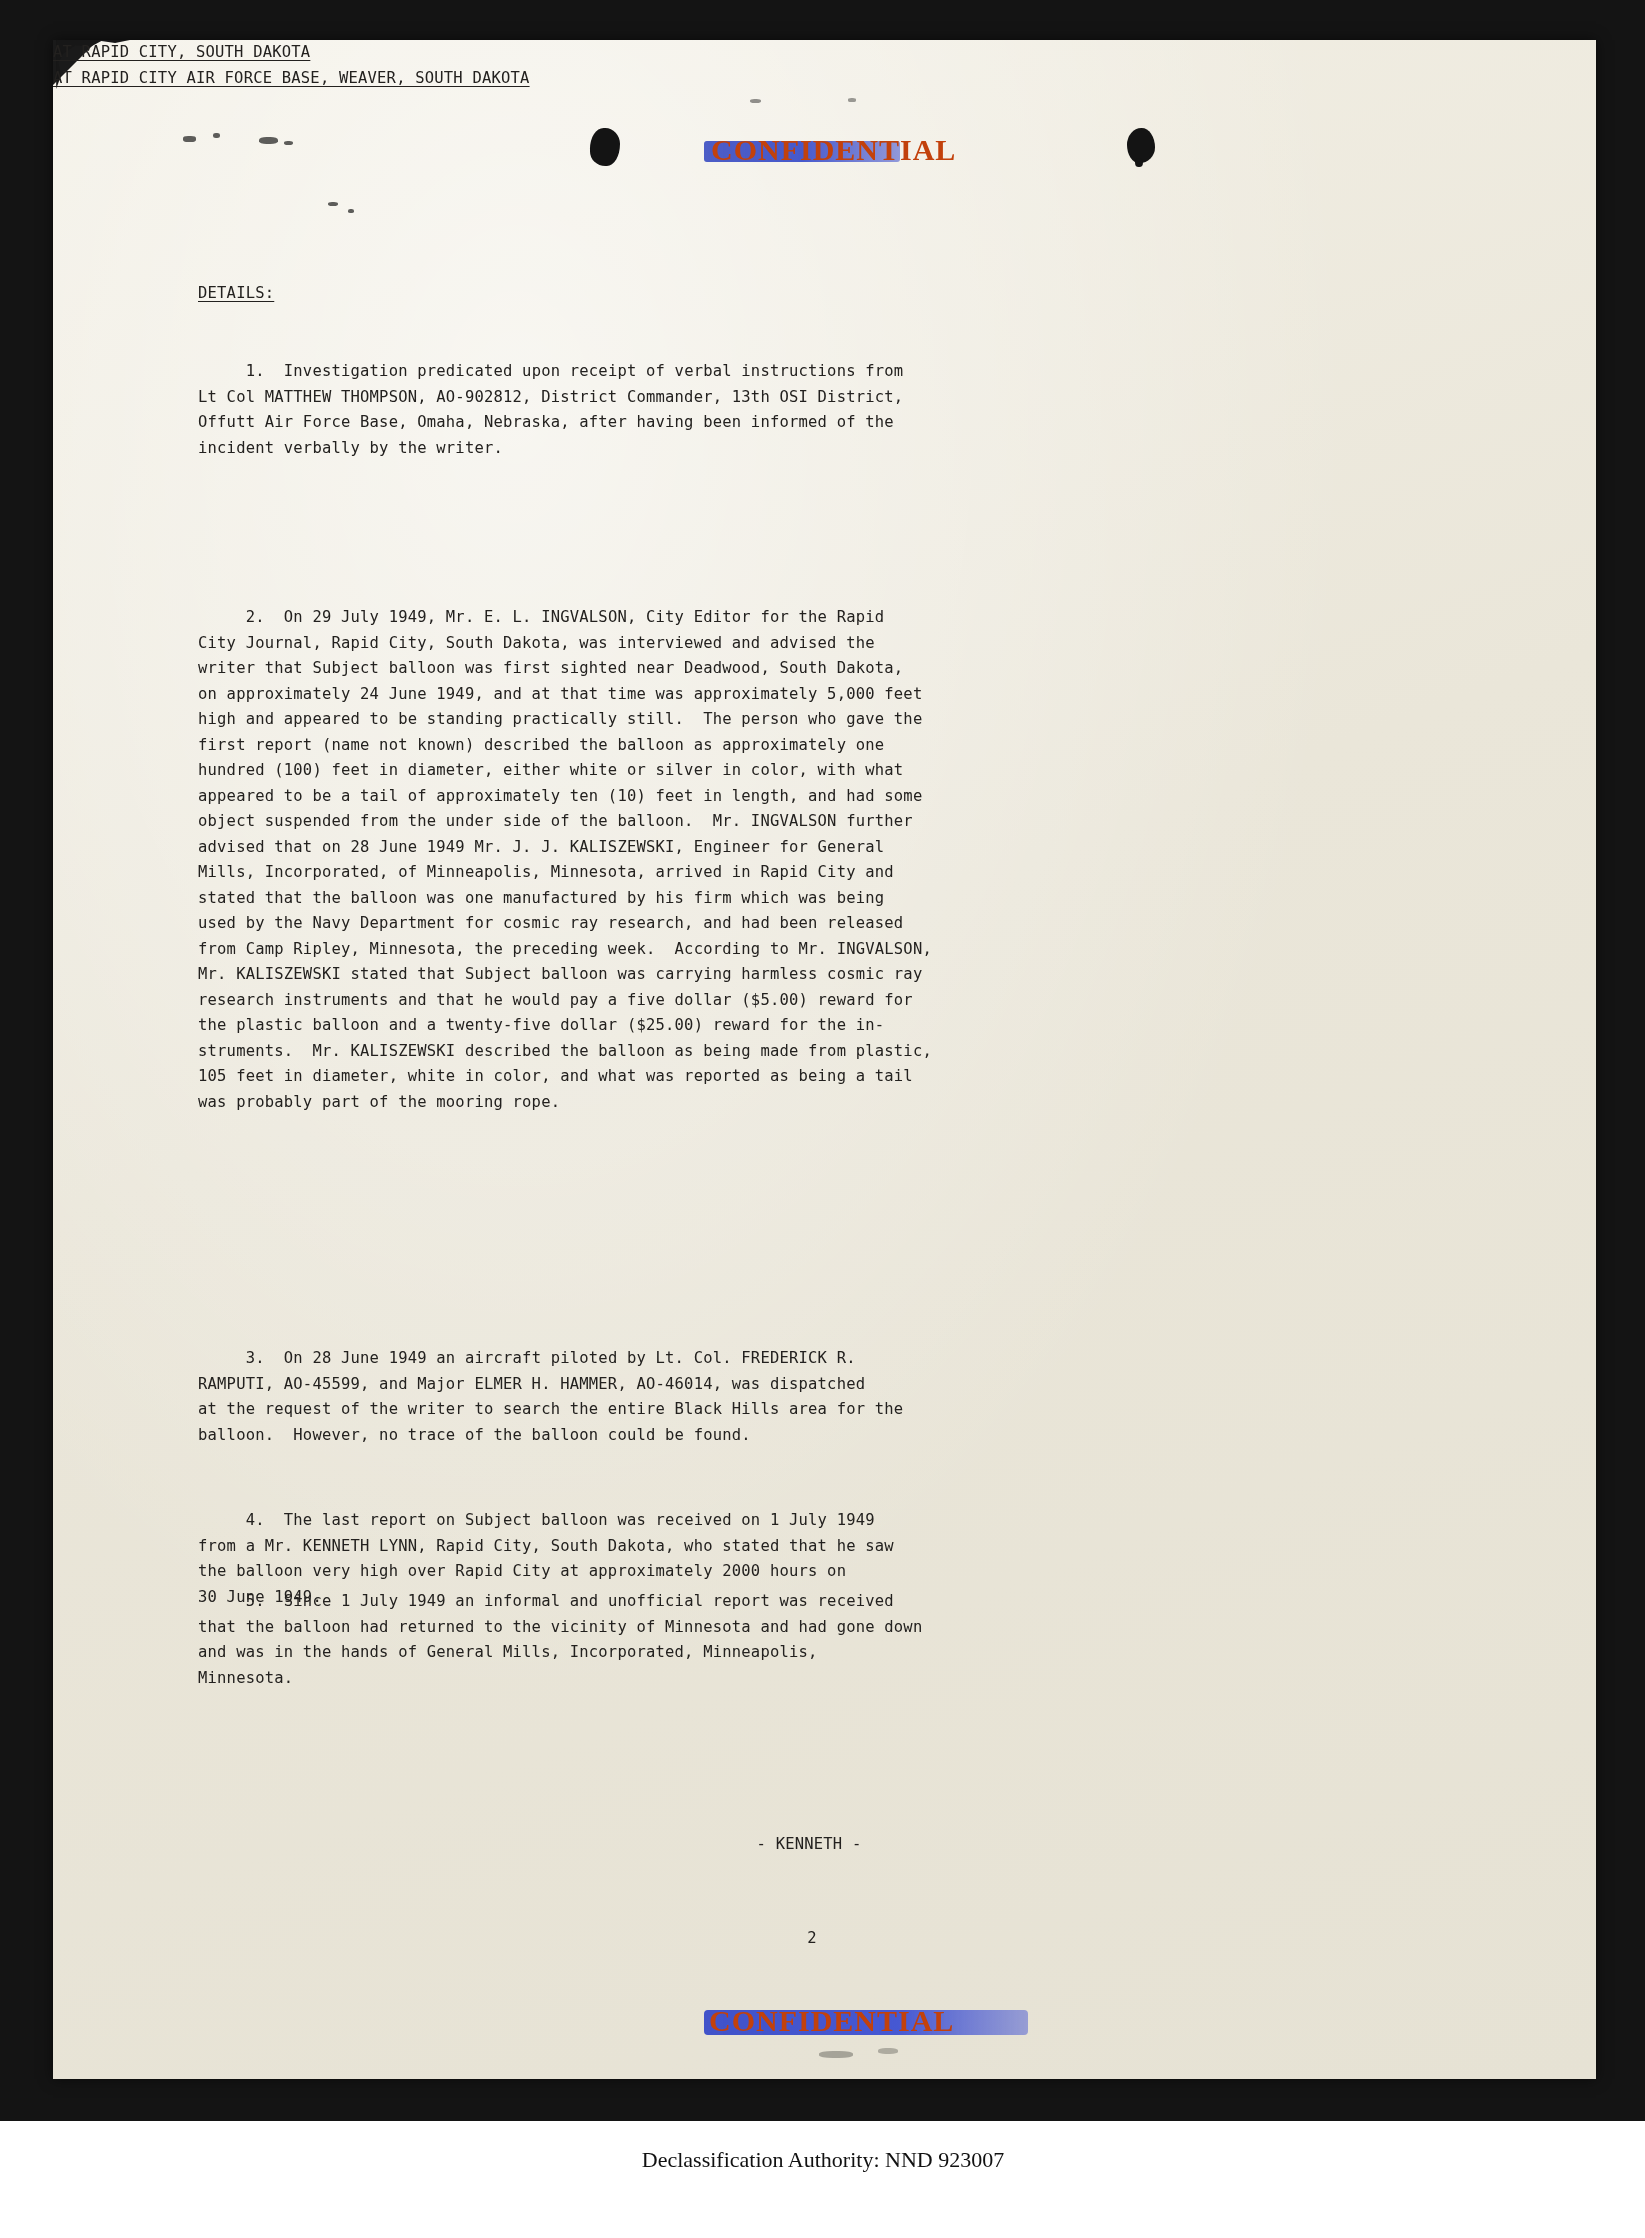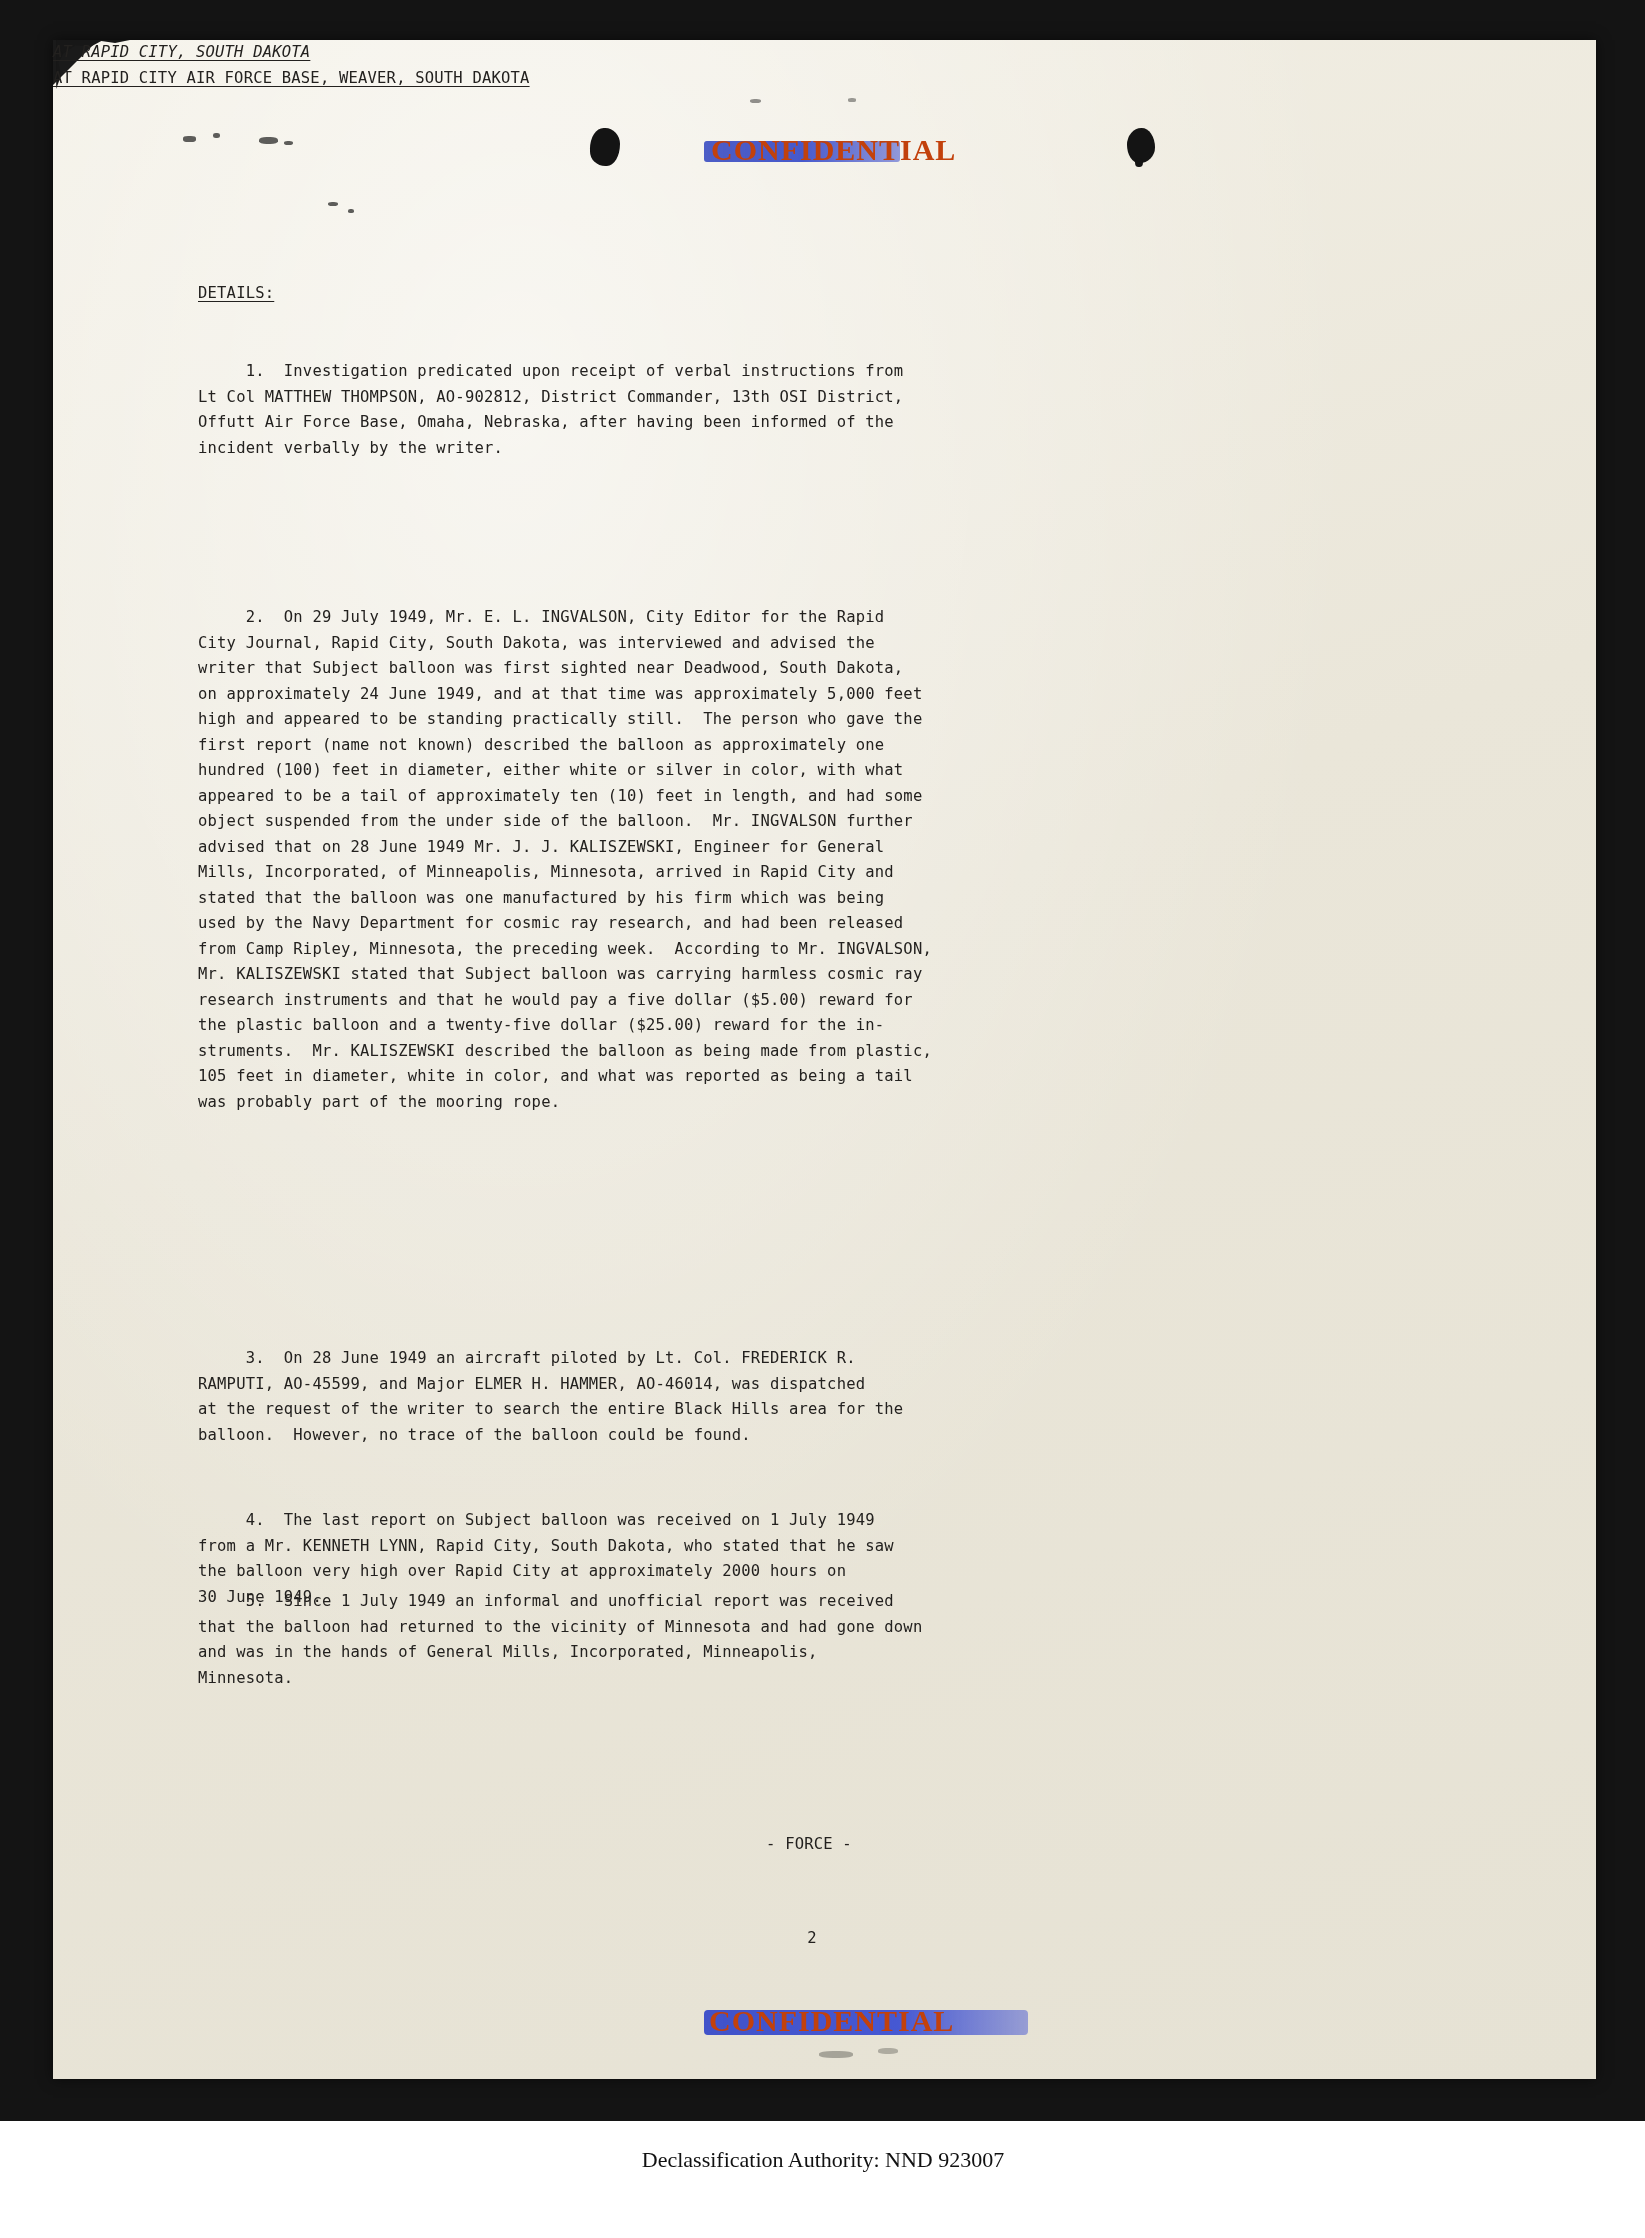--- a/index.html
+++ b/index.html
@@ -90,21 +90,21 @@
     text-decoration: underline;
     text-underline-offset: 2.5px;
   }
 
   .para {
     position: absolute;
     width: 1179px;
   }
 
   #para1 { left: 145px; top: 319px; }
-  #head-rapid { left: 246px; top: 462px; text-decoration: underline; text-underline-offset: 2.5px; font-style: italic; }
+  #head-rapid { left: 246px; top: 462px; text-decoration: underline; text-underline-offset: 2.5px; }
   #para2 { left: 145px; top: 565px; width: 1218px; }
   #head-afb { left: 246px; top: 1228px; text-decoration: underline; text-underline-offset: 2.5px; }
   #para3 { left: 145px; top: 1306px; width: 1193px;}
   #para4 { left: 145px; top: 1468px; width: 1193px;}
   #para5 { left: 145px; top: 1549px; width: 1218px;}
 
   #closed {
     position: absolute;
     left: 756px;
     top: 1792px;
@@ -278,21 +278,21 @@
       <div class="typed para" id="para4">     4.  The last report on Subject balloon was received on 1 July 1949
 from a Mr. KENNETH LYNN, Rapid City, South Dakota, who stated that he saw
 the balloon very high over Rapid City at approximately 2000 hours on
 30 June 1949.</div>
 
       <div class="typed para" id="para5">     5.  Since 1 July 1949 an informal and unofficial report was received
 that the balloon had returned to the vicinity of Minnesota and had gone down
 and was in the hands of General Mills, Incorporated, Minneapolis,
 Minnesota.</div>
 
-      <div class="typed" id="closed">- FORCE -</div>
+      <div class="typed" id="closed">- KENNETH -</div>
 
       <div class="typed" id="pagenum">2</div>
 
     </div>
 
     <div class="stamp" id="stamp-bottom">
       <span class="ink"></span>
       <span class="letters">CONFIDENTIAL</span>
     </div>
 

